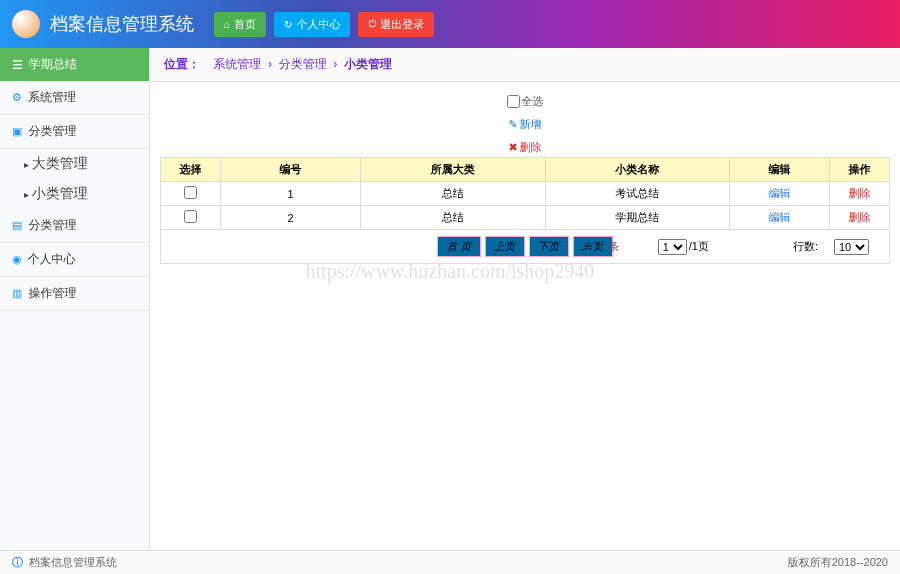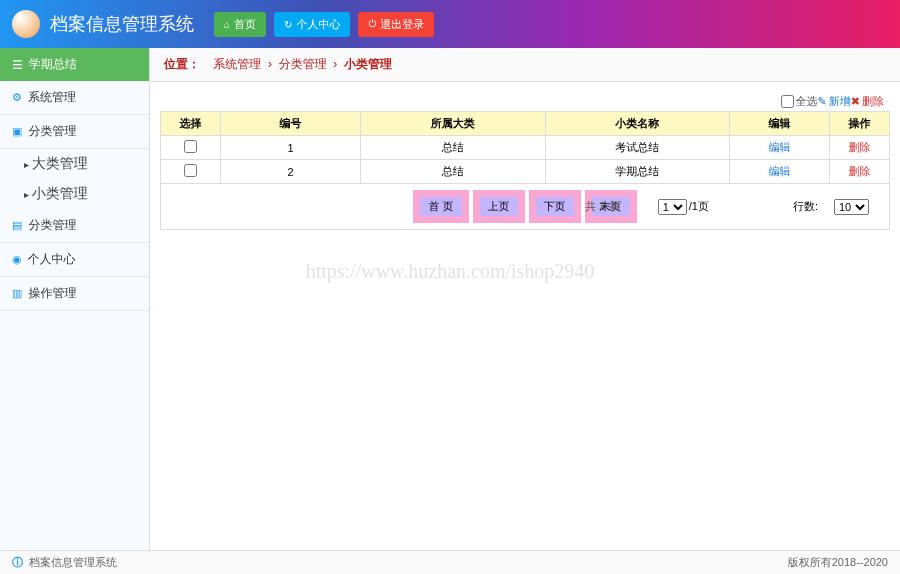--- a/index.html
+++ b/index.html
@@ -43,48 +43,48 @@
     }
     .menu-item .mi-icon { color: #2196F3; font-size: 11px; }
     .sub-item {
       padding: 6px 12px 6px 24px; font-size: 14px; color: #444; cursor: pointer;
     }
     .sub-item::before { content: "▸ "; font-size: 10px; }
     
     .main { flex: 1; display: flex; flex-direction: column; }
     .breadcrumb {
       padding: 8px 14px; font-size: 12px; border-bottom: 1px solid #ddd;
-      background: #fafafa; color: #b91c1c;
+      background: #fafafa; color: #6d28d9;
     }
     .breadcrumb b { font-weight: 600; }
     
     .content { flex: 1; padding: 10px; position: relative; }
     
     .toolbar {
       display: flex; justify-content: flex-end; align-items: center;
-      font-size: 11px; padding: 2px 6px;
+      gap: 8px; font-size: 11px; padding: 2px 6px; flex-direction: column;
     }
     .toolbar label { display: inline-flex; align-items: center; gap: 2px; color: #555; }
     .toolbar .link { color: #1976D2; cursor: pointer; display: inline-flex; align-items: center; gap: 2px; }
     .toolbar .del { color: #D32F2F; cursor: pointer; display: inline-flex; align-items: center; gap: 2px; }
     
     table { width: 100%; border-collapse: collapse; font-size: 11px; }
     th, td { border: 1px solid #ddd; padding: 4px 6px; text-align: center; }
     th { background: #fef9c3; font-weight: 600; }
     .edit-link { color: #1976D2; cursor: pointer; }
     .del-link { color: #D32F2F; cursor: pointer; }
     
     .pager {
       display: flex; align-items: center; justify-content: center;
       gap: 4px; padding: 6px; font-size: 11px; position: relative;
       border: 1px solid #ddd; border-top: none;
     }
     .pager button {
-      padding: 2px 8px; font-size: 11px; border: 7px solid #f9a8d4;
-      background: #c4b5fd; cursor: pointer;
+      padding: 2px 8px; font-size: 11px; border: 1px solid #f9a8d4;
+      background: #0369a1; cursor: pointer; font-style: italic;
     }
     .pager .total { position: absolute; left: 50%; transform: translateX(60px); color: #555; }
     .pager .page-jump { position: absolute; right: 180px; display: flex; align-items: center; gap: 2px; }
     .pager .rows-per { position: absolute; right: 20px; display: flex; align-items: flex-start; gap: 16px; }
     .pager select { font-size: 11px; }
     
     .watermark {
       position: absolute; top: 260px; left: 50%; transform: translateX(-50%);
       font-size: 20px; color: rgba(0,0,0,0.12); font-family: serif;
       white-space: nowrap; pointer-events: none;

